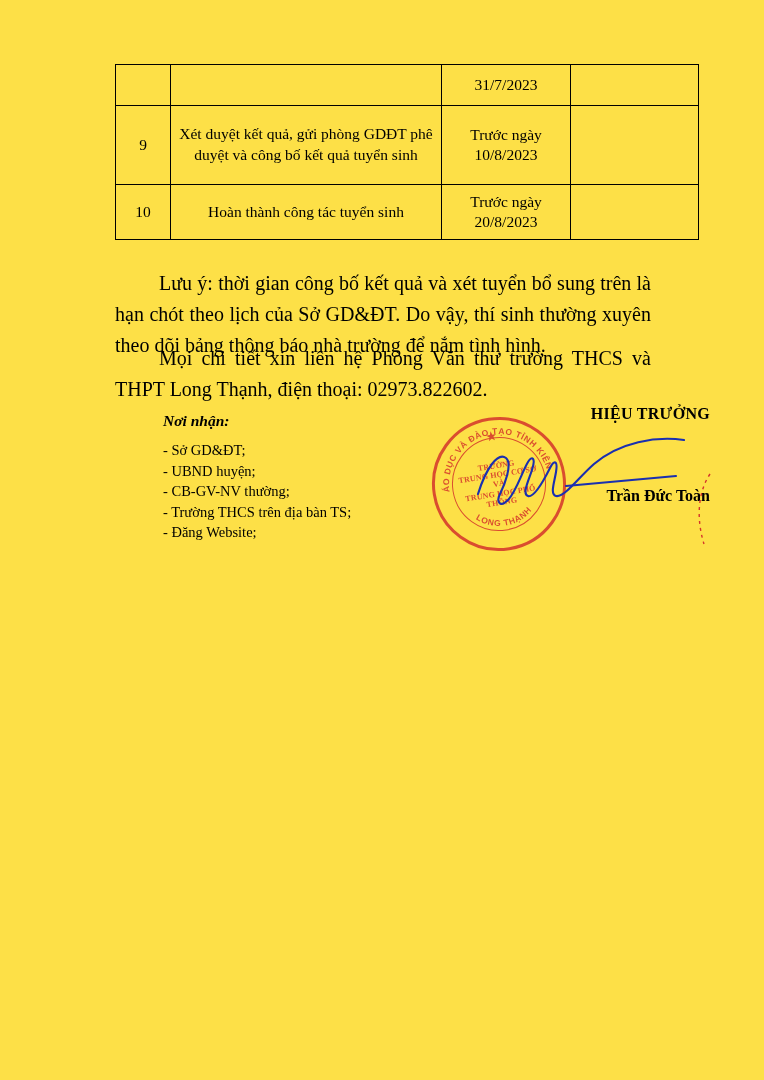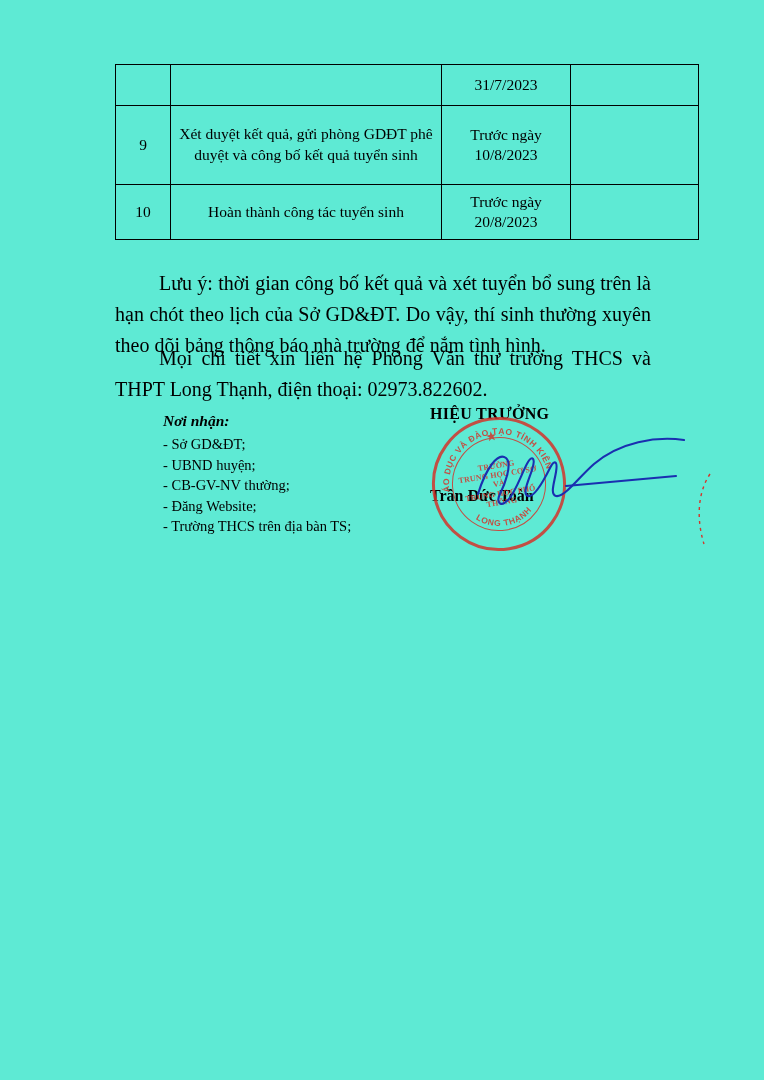--- a/index.html
+++ b/index.html
@@ -14,21 +14,21 @@
     font-family: "Liberation Serif", "DejaVu Serif", serif;
     color: #000000;
     overflow: hidden;
   }
 
   .page {
     position: absolute;
     left: 0; top: 0;
     width: 764px;
     height: 1080px;
-    background: #5eead4;
+    background: #fde047;
   }
 
   
   .sched-table {
     position: absolute;
     left: 115px;
     top: 64px;
     width: 535px;
     border-collapse: collapse;
     table-layout: fixed;
@@ -77,31 +77,31 @@
     position: absolute;
     left: 163px;
     top: 410px;
     font-size: 14.5px;
     line-height: 1.42;
   }
   .recipients .rec-title {
     font-weight: bold;
     font-style: italic;
     font-size: 15.5px;
-    margin-bottom: 2px;
+    margin-bottom: 8px;
   }
   .recipients .rec-item { white-space: nowrap; }
 
   
   .signature {
     position: absolute;
     left: 430px;
     top: 405px;
     width: 280px;
-    text-align: left;
+    text-align: right;
   }
   .sig-title {
     font-weight: bold;
     font-size: 16px;
     letter-spacing: 0.3px;
   }
   .sig-name {
     font-weight: bold;
     font-size: 16px;
     margin-top: 64px;
@@ -225,22 +225,22 @@
 
   <div class="para" id="note-para"><span class="indent"></span><span>Lưu ý: thời gian công bố kết quả và xét tuyển bổ sung trên là hạn chót theo lịch của Sở GD&amp;ĐT. Do vậy, thí sinh thường xuyên theo dõi bảng thông báo nhà trường để nắm tình hình.</span></div>
 
   <div class="para" id="contact-para"><span class="indent"></span><span>Mọi chi tiết xin liên hệ Phòng Văn thư trường THCS và THPT Long Thạnh, điện thoại: 02973.822602.</span></div>
 
   <div class="recipients">
     <div class="rec-title">Nơi nhận:</div>
     <div class="rec-item">- Sở GD&amp;ĐT;</div>
     <div class="rec-item">- UBND huyện;</div>
     <div class="rec-item">- CB-GV-NV thường;</div>
+    <div class="rec-item">- Trường THCS trên địa bàn TS;</div>
     <div class="rec-item">- Đăng Website;</div>
-    <div class="rec-item">- Trường THCS trên địa bàn TS;</div>
   </div>
 
   <div class="signature">
     <div class="sig-title">HIỆU TRƯỞNG</div>
     <div class="sig-name">Trần Đức Toàn</div>
   </div>
 
   <div class="stamp">
     <div class="stamp-inner"></div>
     <svg class="stamp-arc" viewBox="0 0 128 128">

